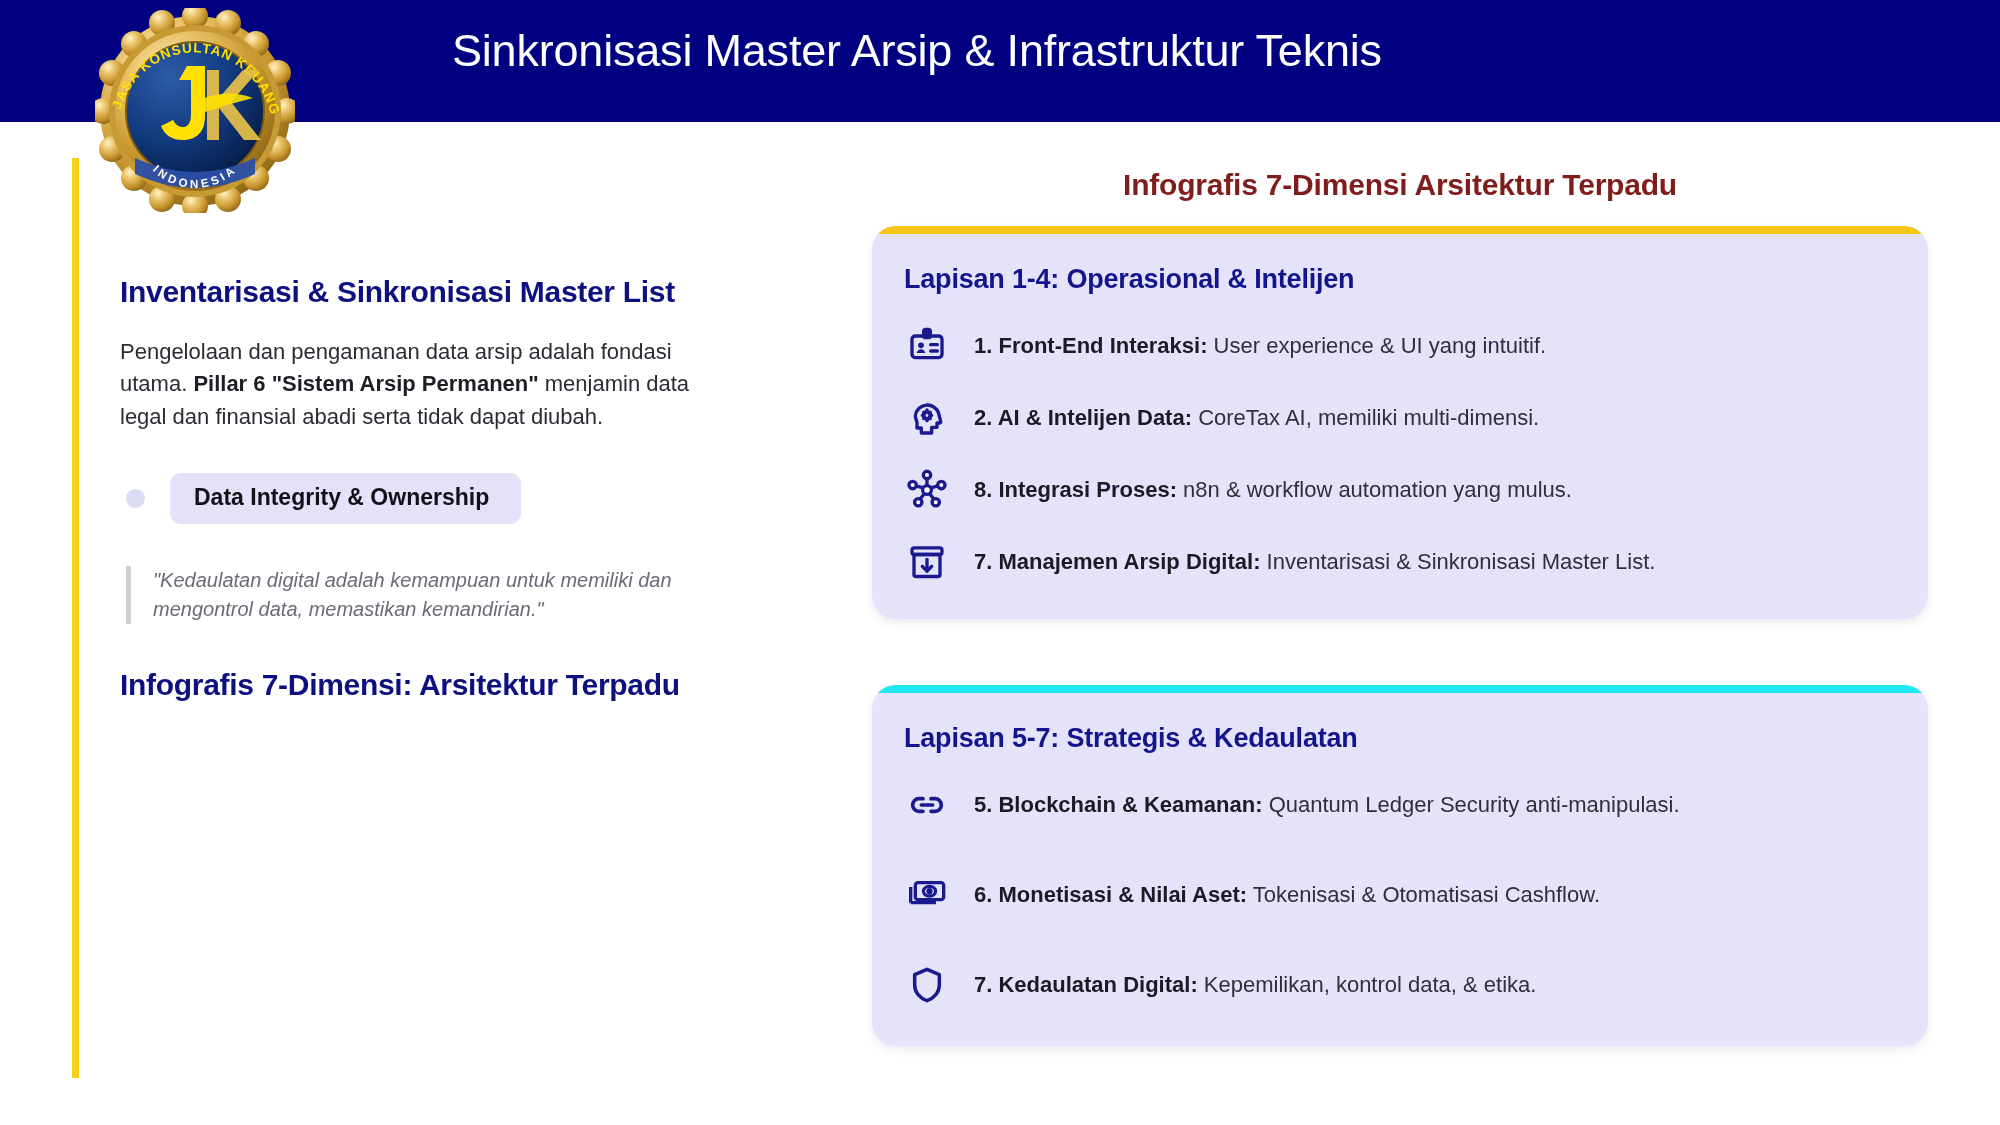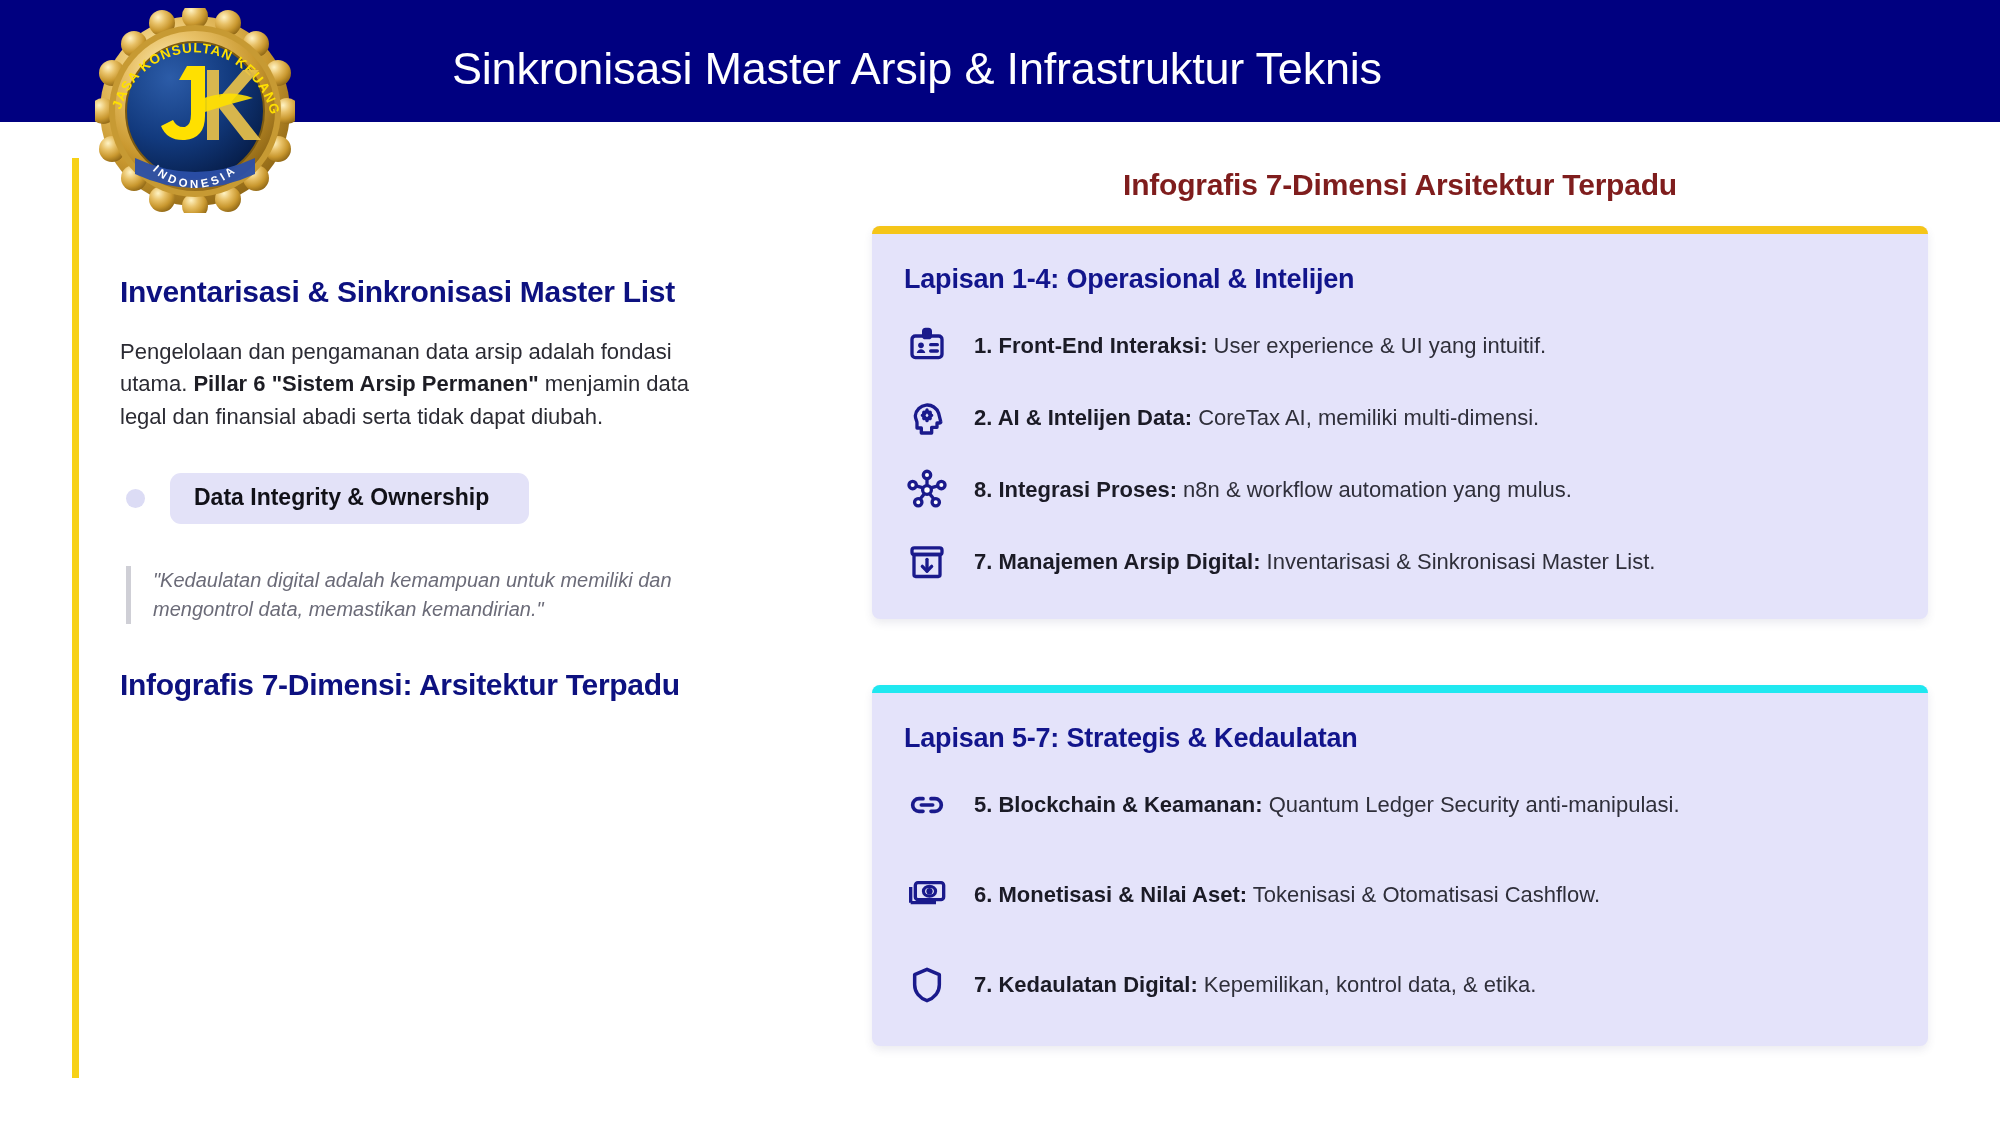--- a/index.html
+++ b/index.html
@@ -10,21 +10,21 @@
     overflow: hidden;
   }
   #page { position: relative; width: 2000px; height: 1125px; background:#fff; }
 
   
   #header-bar {
     position: absolute; left: 0; top: 0; width: 2000px; height: 122px;
     background: #000080;
   }
   #header-title {
-    position: absolute; left: 452px; top: 43px;
+    position: absolute; left: 452px; top: 25px;
     font-size: 45px; font-weight: 400; color: #ffffff;
     letter-spacing: -0.2px; white-space: nowrap;
   }
 
   
   #logo {
     position: absolute; left: 95px; top: 8px; width: 200px; height: 205px;
   }
   .seal-outer {
     position: absolute; left: 0; top: 0; width: 200px; height: 205px;
@@ -49,21 +49,21 @@
 
   #badge-row {
     display: flex; align-items: center; margin-top: 40px; margin-left: 6px;
   }
   #badge-dot {
     width: 19px; height: 19px; border-radius: 50%;
     background: #dcdcf5; margin-right: 25px; flex: none;
   }
   #badge-pill {
     background: #e3e2f8; border-radius: 11px;
-    padding: 11px 40px 13px 24px;
+    padding: 11px 32px 13px 24px;
     font-size: 23px; font-weight: bold; color: #111118;
     white-space: nowrap;
   }
 
   #quote-block {
     margin-top: 42px; margin-left: 6px;
     border-left: 5px solid #cfcfd6; padding-left: 22px;
   }
   #quote-text {
     font-size: 20px; font-style: italic; color: #6b6b78; line-height: 1.45;
@@ -75,21 +75,21 @@
   
   #right-title {
     position: absolute; left: 872px; top: 168px; width: 1056px;
     text-align: center; font-size: 30px; font-weight: bold; color: #7f1d1d;
     letter-spacing: -0.2px;
   }
 
   .layer-card {
     position: absolute; left: 872px; width: 1056px;
     background: #e4e3fa;
-    border-radius: 8px;
+    border-radius: 24px;
     box-shadow: 0 4px 9px rgba(60,60,110,0.10);
     overflow: hidden;
   }
   .card-top-accent { height: 8px; width: 100%; }
   .card-body { padding: 30px 32px 30px 32px; }
   .card-h3 {
     font-size: 27px; font-weight: bold; color: #12158c;
     letter-spacing: -0.2px; margin-bottom: 28px;
   }
   .layer-list { list-style: none; }

